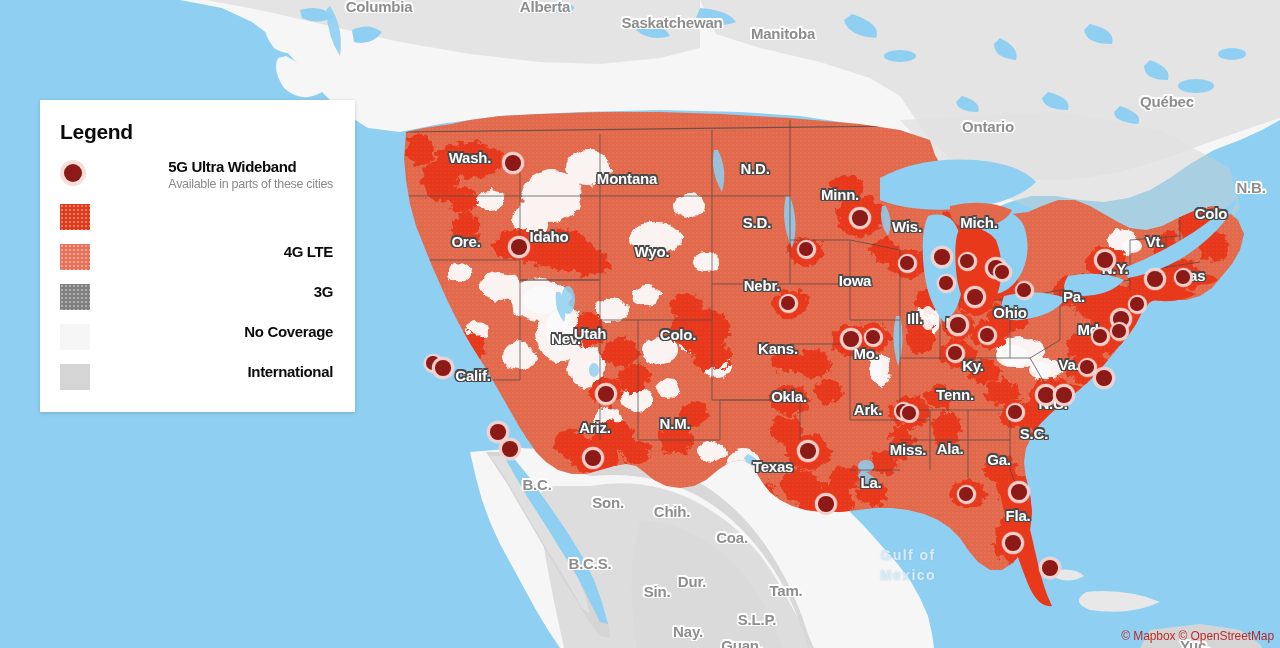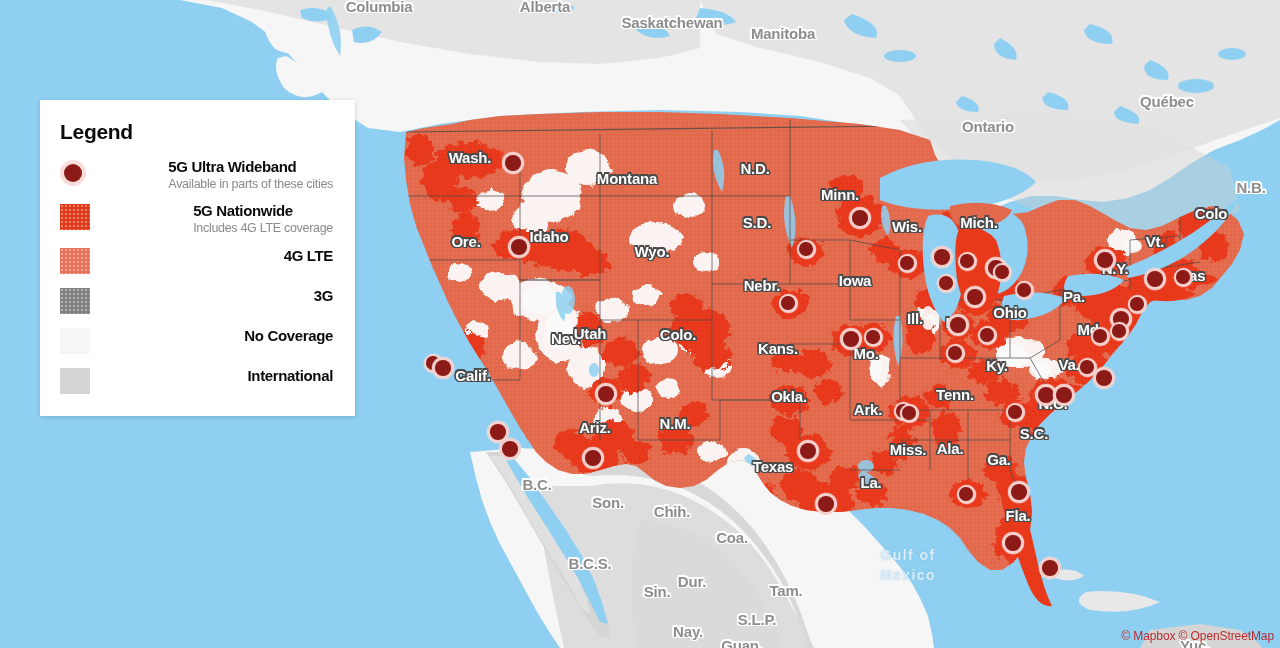--- a/index.html
+++ b/index.html
@@ -620,21 +620,21 @@
     <span class="map-label lbl-state" style="left:1191px; top:275px;">Mas</span>
     <span class="map-label lbl-state" style="left:546px;  top:338px;padding-left:40px;">Nev.</span>
     <span class="map-label lbl-state" style="left:590px;  top:333px;">Utah</span>
     <span class="map-label lbl-state" style="left:678px;  top:334px;">Colo.</span>
     <span class="map-label lbl-state" style="left:915px;  top:318px;">Ill.</span>
     <span class="map-label lbl-state" style="left:954px;  top:322px;">In.</span>
     <span class="map-label lbl-state" style="left:1010px; top:312px;">Ohio</span>
     <span class="map-label lbl-state" style="left:1074px; top:296px;">Pa.</span>
     <span class="map-label lbl-state" style="left:778px;  top:348px;">Kans.</span>
     <span class="map-label lbl-state" style="left:866px;  top:353px;">Mo.</span>
-    <span class="map-label lbl-state" style="left:973px;  top:365px;margin-left:24px;">Ky.</span>
+    <span class="map-label lbl-state" style="left:973px;  top:365px;">Ky.</span>
     <span class="map-label lbl-state" style="left:1090px; top:329px;">Md.</span>
     <span class="map-label lbl-state" style="left:1069px; top:364px;">Va.</span>
     <span class="map-label lbl-state" style="left:473px;  top:375px;">Calif.</span>
     <span class="map-label lbl-state" style="left:789px;  top:396px;text-align:center;">Okla.</span>
     <span class="map-label lbl-state" style="left:868px;  top:409px;">Ark.</span>
     <span class="map-label lbl-state" style="left:955px;  top:394px;">Tenn.</span>
     <span class="map-label lbl-state" style="left:1053px; top:403px;">N.C.</span>
     <span class="map-label lbl-state" style="left:595px;  top:427px;text-align:center;">Ariz.</span>
     <span class="map-label lbl-state" style="left:675px;  top:423px;">N.M.</span>
     <span class="map-label lbl-state" style="left:1034px; top:433px;">S.C.</span>
@@ -703,24 +703,20 @@
       <div class="legend-text">
         <div class="legend-title">5G Ultra Wideband</div>
         <div class="legend-sub">Available in parts of these cities</div>
       </div>
     </div>
 
     <div class="legend-row tall">
       <div class="swatch-wrap">
         <span class="swatch tex" style="background-color:#E13A1A;"></span>
       </div>
-      <div class="legend-text">
-        <div class="legend-title">5G Nationwide</div>
-        <div class="legend-sub">Includes 4G LTE coverage</div>
-      </div>
     </div>
 
     <div class="legend-row">
       <div class="swatch-wrap">
         <span class="swatch tex" style="background-color:#E8715A;"></span>
       </div>
       <div class="legend-text">
         <div class="legend-title">4G LTE</div>
       </div>
     </div>

